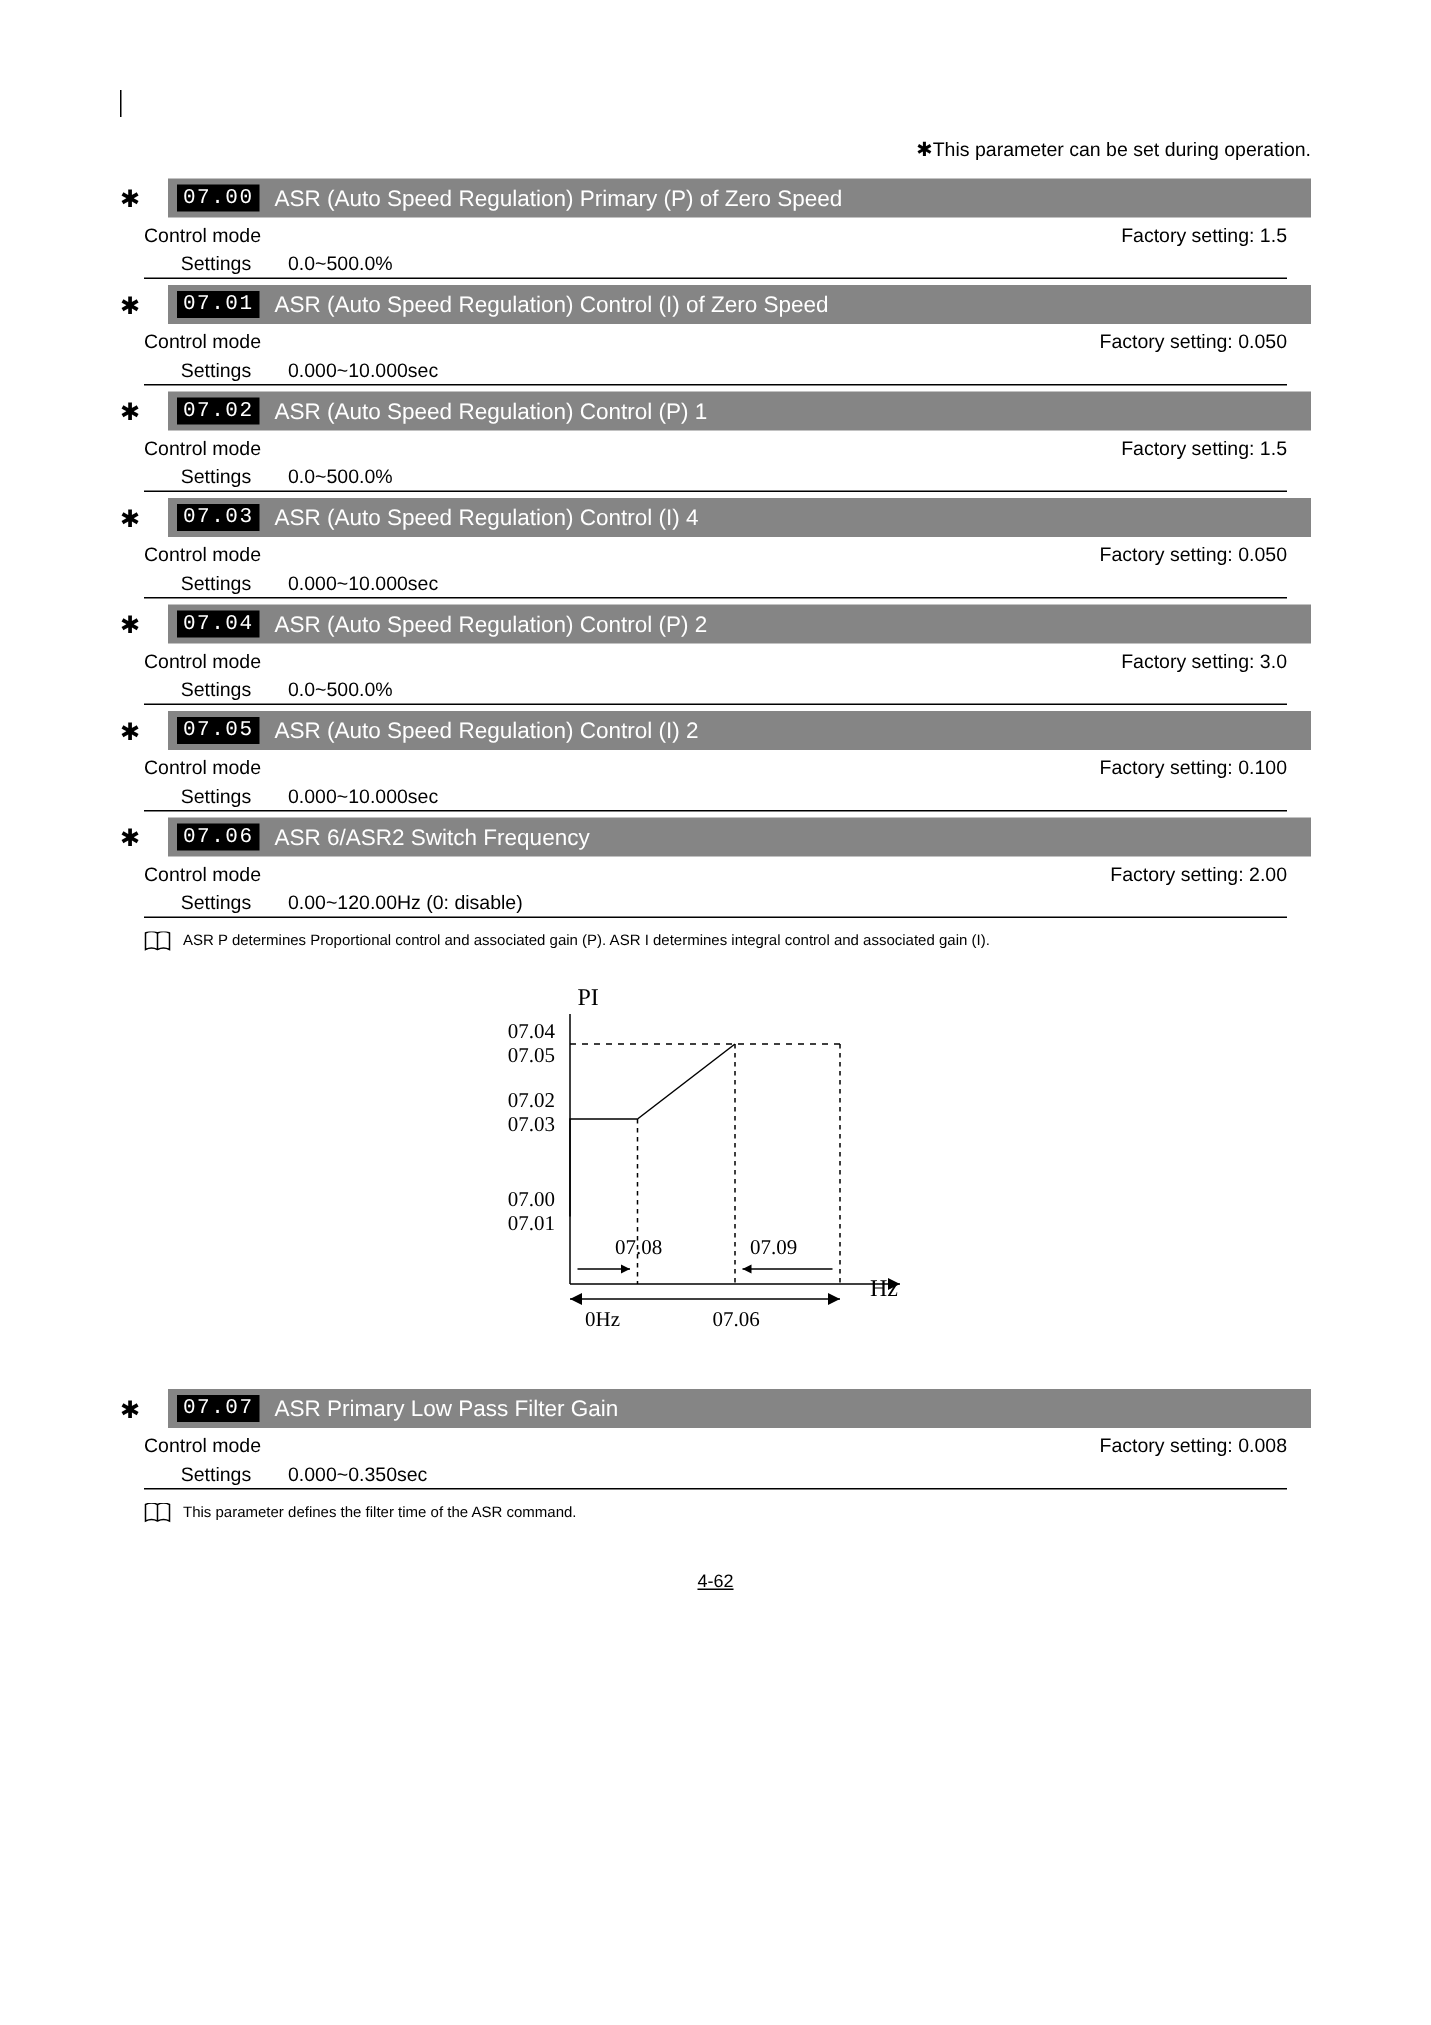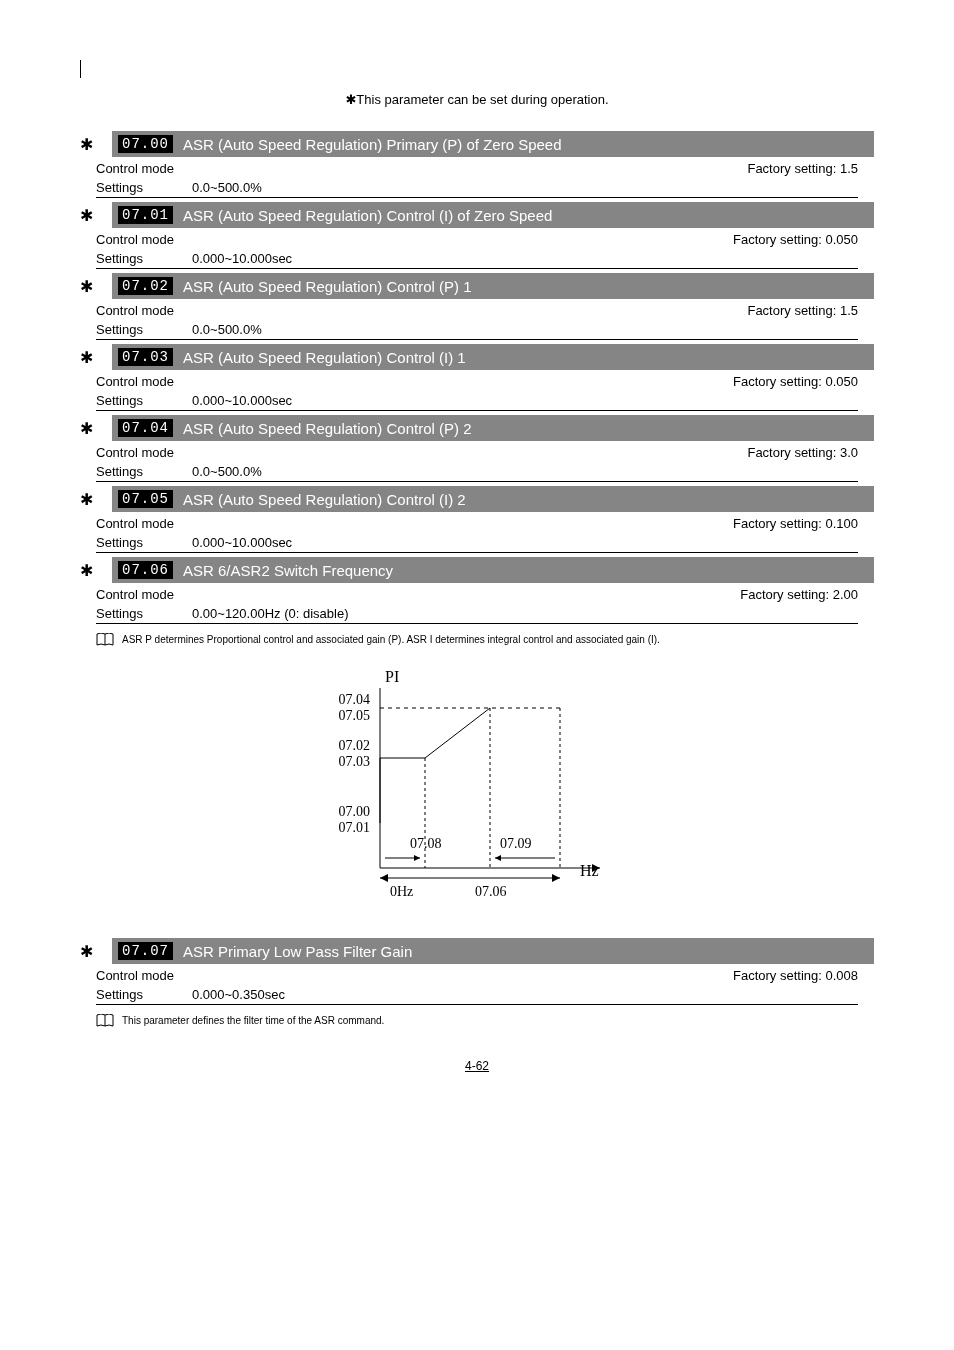--- a/index.html
+++ b/index.html
@@ -12,23 +12,23 @@
     width: 954px;
     box-sizing: border-box;
   }
   .cursor {
     border-left: 1px solid #000;
     height: 18px;
     margin-left: 0;
     margin-bottom: 14px;
   }
   .top-note {
-    text-align: center;
+    text-align: right;
     font-size: 13px;
-    margin-bottom: 24px;
+    margin-bottom: 12px;
   }
   .param-row-title {
     display: flex;
     align-items: center;
     background: #858585;
     color: #fff;
     font-size: 15px;
     height: 26px;
     padding-left: 6px;
     margin-left: 16px;
@@ -59,20 +59,21 @@
     margin: 4px 16px 2px 16px;
     font-size: 13px;
     gap: 16px;
   }
   .settings-row {
     display: flex;
     margin: 0 16px 4px 16px;
     border-bottom: 1px solid #000;
     padding: 2px 0 2px 0;
     font-size: 13px;
+    text-align: center;
   }
   .settings-label {
     width: 96px;
   }
   .note-block {
     display: flex;
     margin: 8px 16px 4px 16px;
     font-size: 10px;
     line-height: 1.6;
   }
@@ -150,21 +151,21 @@
     <div class="settings-row">
       <span class="settings-label">Settings</span>
       <span>0.0~500.0%</span>
     </div>
     </div>
     <div>
     <div class="row-wrap">
       <span class="star">✱</span>
       <div class="param-row-title">
         <span class="seg-box">07.03</span>
-        <span>ASR (Auto Speed Regulation) Control (I) 1</span>
+        <span>ASR (Auto Speed Regulation) Control (I) 4</span>
       </div>
     </div>
     <div class="sub-row">
       <span>Control mode</span>
       <span>Factory setting: 0.050</span>
     </div>
     <div class="settings-row">
       <span class="settings-label">Settings</span>
       <span>0.000~10.000sec</span>
     </div>

